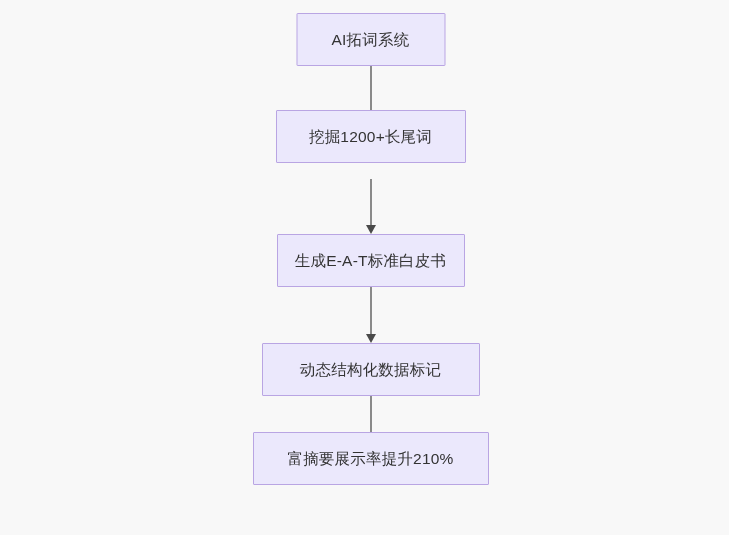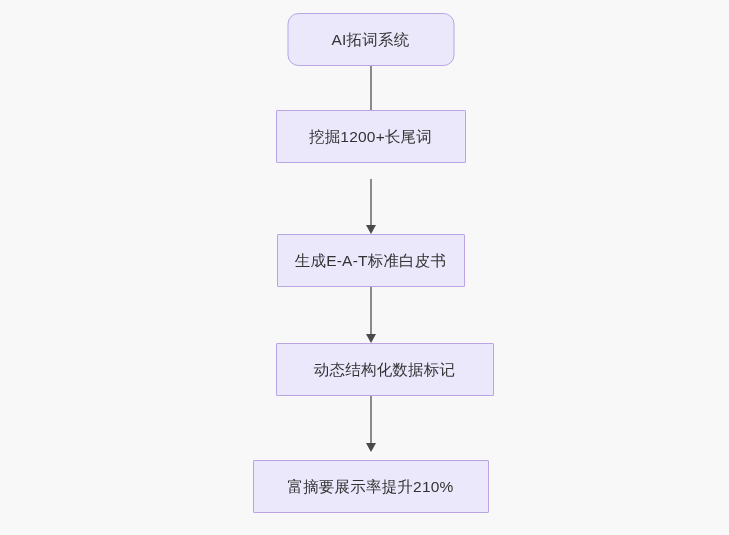--- a/index.html
+++ b/index.html
@@ -37,25 +37,25 @@
   .node-label {
     color: #333333;
     font-size: 15.5px;
     line-height: 1;
     letter-spacing: 0.2px;
     white-space: nowrap;
     user-select: none;
   }
 
   
-  .node-1 { width: 167px; top: 13px;  margin-left: 6px; border-radius: 11px; }
+  .node-1 { width: 149px; top: 13px;  margin-left: 6px; }
   .node-2 { width: 190px; top: 110px; margin-left: 6px; }
   .node-3 { width: 188px; top: 234px; margin-left: 6px; }
-  .node-4 { width: 218px; top: 343px; margin-left: 20px; }
-  .node-5 { width: 236px; top: 460px; margin-left: 6px; }
+  .node-4 { width: 218px; top: 343px; margin-left: 6px; }
+  .node-5 { width: 236px; top: 432px; margin-left: 6px; }
 
   .edge {
     position: absolute;
     left: 50%;
     margin-left: 6px;
     transform: translateX(-50%);
     width: 12px;
   }
   .edge .shaft {
     position: absolute;

